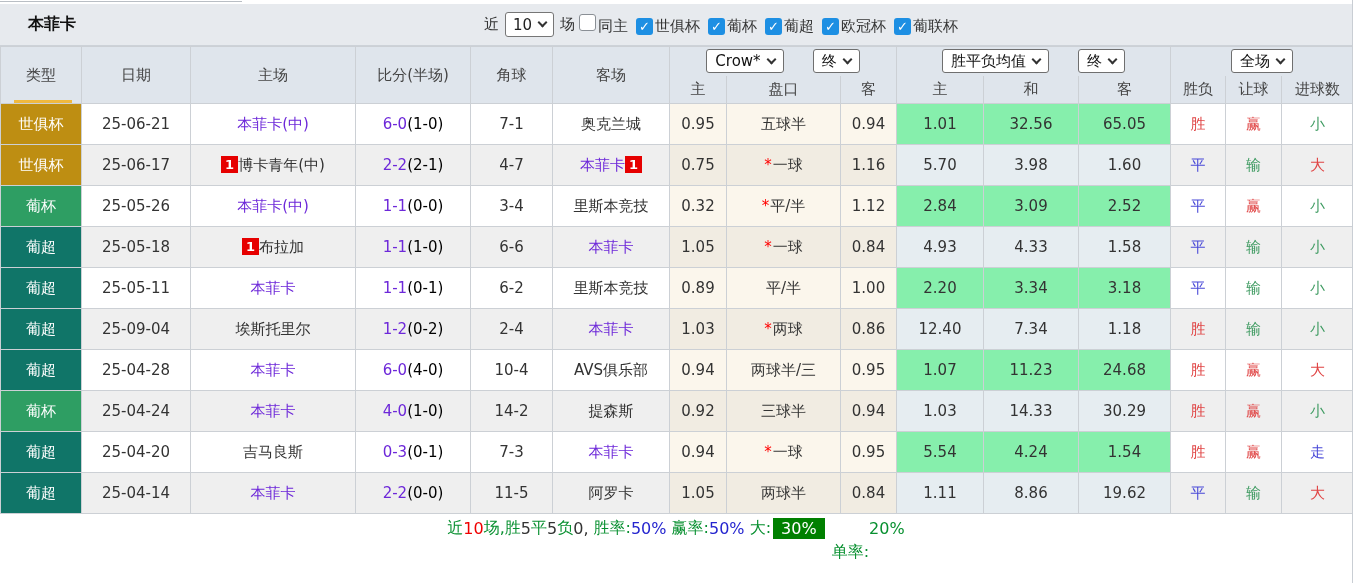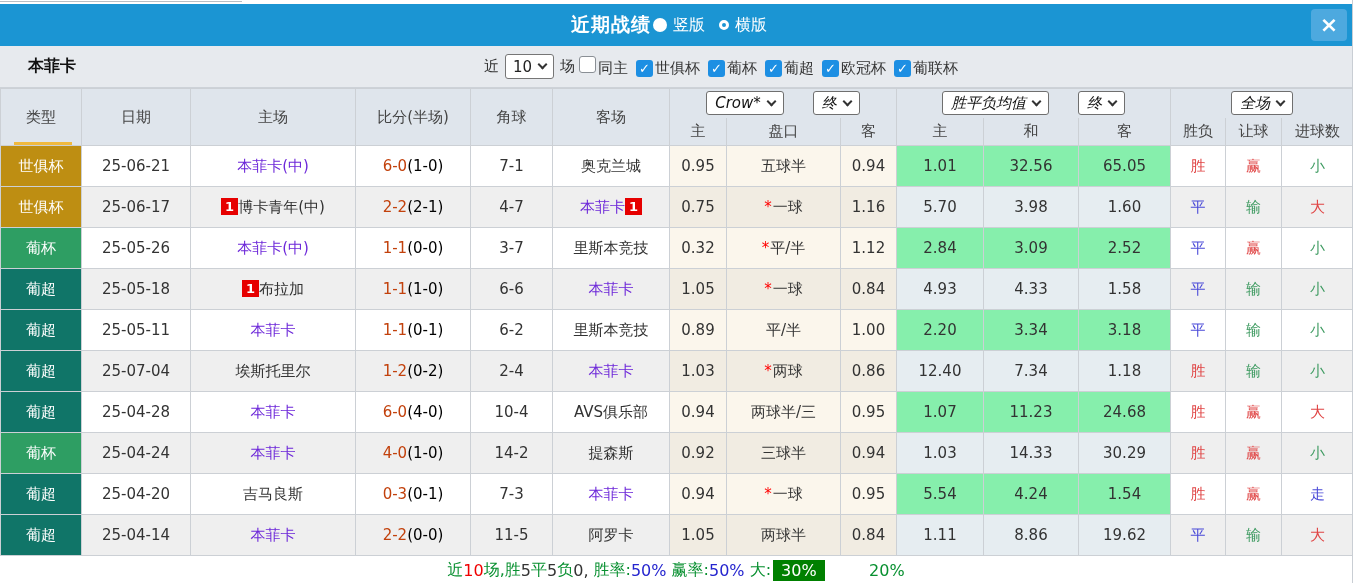--- a/index.html
+++ b/index.html
@@ -44,33 +44,33 @@
 
   
   table { width:1353px; border-collapse:collapse; table-layout:fixed; }
   th, td { border:1px solid #ccd0d5; text-align:center; vertical-align:middle; font-weight:normal;
            overflow:hidden; white-space:nowrap; }
   thead th { background:#dfe5ec; color:#444; font-size:15px; }
   thead tr.hr1 th { height:29px; border-bottom:none; }
   thead tr.hr2 th { height:28px; border-top:none; }
   thead th.span2 { border:1px solid #ccd0d5; position:relative; }
   .sort-underline { position:absolute; left:13px; bottom:0; width:58px; height:3px; background:#f0b93e; }
-  .hdr-dd-wrap { display:flex; align-items:center; justify-content:center; gap:29px;font-style:italic; }
+  .hdr-dd-wrap { display:flex; align-items:center; justify-content:center; gap:29px; }
   .hdr-dd { display:inline-flex; align-items:center; background:#fff; border:1px solid #6f6f6f;
             border-radius:3px; height:24px; padding:0 8px; font-size:15px; color:#111; cursor:pointer; }
   tbody td { height:41px; font-size:15px; color:#333; }
   tbody tr.odd  td { background:#ffffff; }
   tbody tr.even td { background:#efefef; }
   tbody tr.odd  td.odds { background:#fbf6ec; }
   tbody tr.even td.odds { background:#f1ece2; }
   tbody tr.odd  td.avg  { background:#86efac; }
   tbody tr.even td.avg  { background:#e6edf1; }
   td.type-cell { color:#fff; font-size:15px; }
   .team-green { color:#6d28d9; }
-  .score-main { color:#c2410c; }
+  .score-main { color:#6d28d9; }
   .score-half { color:#000000;margin-top:39px; }
   .star { color:#ff0000; margin-right:1px; }
   .res-red { color:#e04545; }
   .res-blue { color:#4a4ad8; }
   .res-green { color:#3d9a60; }
   .badge1 { display:inline-block; background:#e60000; color:#fff; font-size:13px; font-weight:bold;
             line-height:17px; padding:0 4px; vertical-align:1px; }
 
   
   .summary { height:29px; display:flex; align-items:center; justify-content:center; font-size:16px;
@@ -83,34 +83,20 @@
 </style>
 </head>
 <body>
 
 <div class="app">
 
   <div class="top-strip">
       <span class="edge"></span>
     </div>
 
-  <div class="titlebar">
-    <span class="title">近期战绩</span>
-    <span class="radio-group">
-      <span class="radio-opt">
-        <span class="radio-dot"></span>
-        <span>竖版</span>
-      </span>
-      <span class="radio-opt">
-        <span class="radio-ring"></span>
-        <span>横版</span>
-      </span>
-    </span>
-    <span class="close-btn">×</span>
-  </div>
 
   <div class="filterbar">
     <span class="team-name">本菲卡</span>
     <span class="filter-controls">
       <span>近</span>
       <span class="sel-box">
         <span>10</span>
         <span class="chev"></span>
       </span>
       <span>场</span>
@@ -224,21 +210,21 @@
           <td class="avg">1.60</td>
           <td class="res-blue">平</td>
           <td class="res-green">输</td>
           <td class="res-red">大</td>
         </tr>
         <tr class="odd">
           <td class="type-cell" style="background: rgb(46, 158, 99);">葡杯</td>
           <td>25-05-26</td>
           <td><span class="team-green">本菲卡(中)</span></td>
           <td><span class="score-main">1-1</span><span class="score-half">(0-0)</span></td>
-          <td>3-7</td>
+          <td>3-4</td>
           <td><span>里斯本竞技</span></td>
           <td class="odds">0.32</td>
           <td class="odds"><span class="star">*</span><span>平/半</span></td>
           <td class="odds">1.12</td>
           <td class="avg">2.84</td>
           <td class="avg">3.09</td>
           <td class="avg">2.52</td>
           <td class="res-blue">平</td>
           <td class="res-red">赢</td>
           <td class="res-green">小</td>
@@ -272,21 +258,21 @@
           <td class="odds">1.00</td>
           <td class="avg">2.20</td>
           <td class="avg">3.34</td>
           <td class="avg">3.18</td>
           <td class="res-blue">平</td>
           <td class="res-green">输</td>
           <td class="res-green">小</td>
         </tr>
         <tr class="even">
           <td class="type-cell" style="background: rgb(16, 117, 104);">葡超</td>
-          <td>25-07-04</td>
+          <td>25-09-04</td>
           <td><span>埃斯托里尔</span></td>
           <td><span class="score-main">1-2</span><span class="score-half">(0-2)</span></td>
           <td>2-4</td>
           <td><span class="team-green">本菲卡</span></td>
           <td class="odds">1.03</td>
           <td class="odds"><span class="star">*</span><span>两球</span></td>
           <td class="odds">0.86</td>
           <td class="avg">12.40</td>
           <td class="avg">7.34</td>
           <td class="avg">1.18</td>

